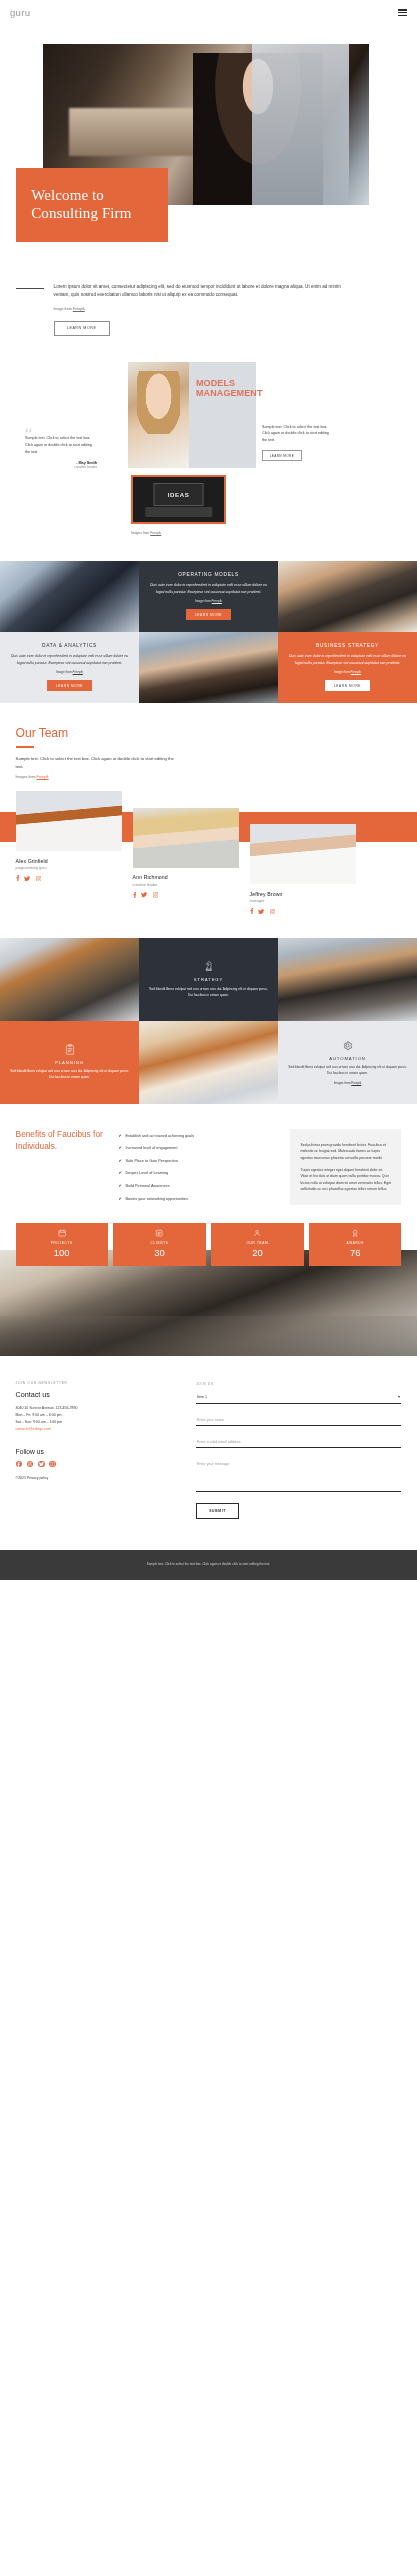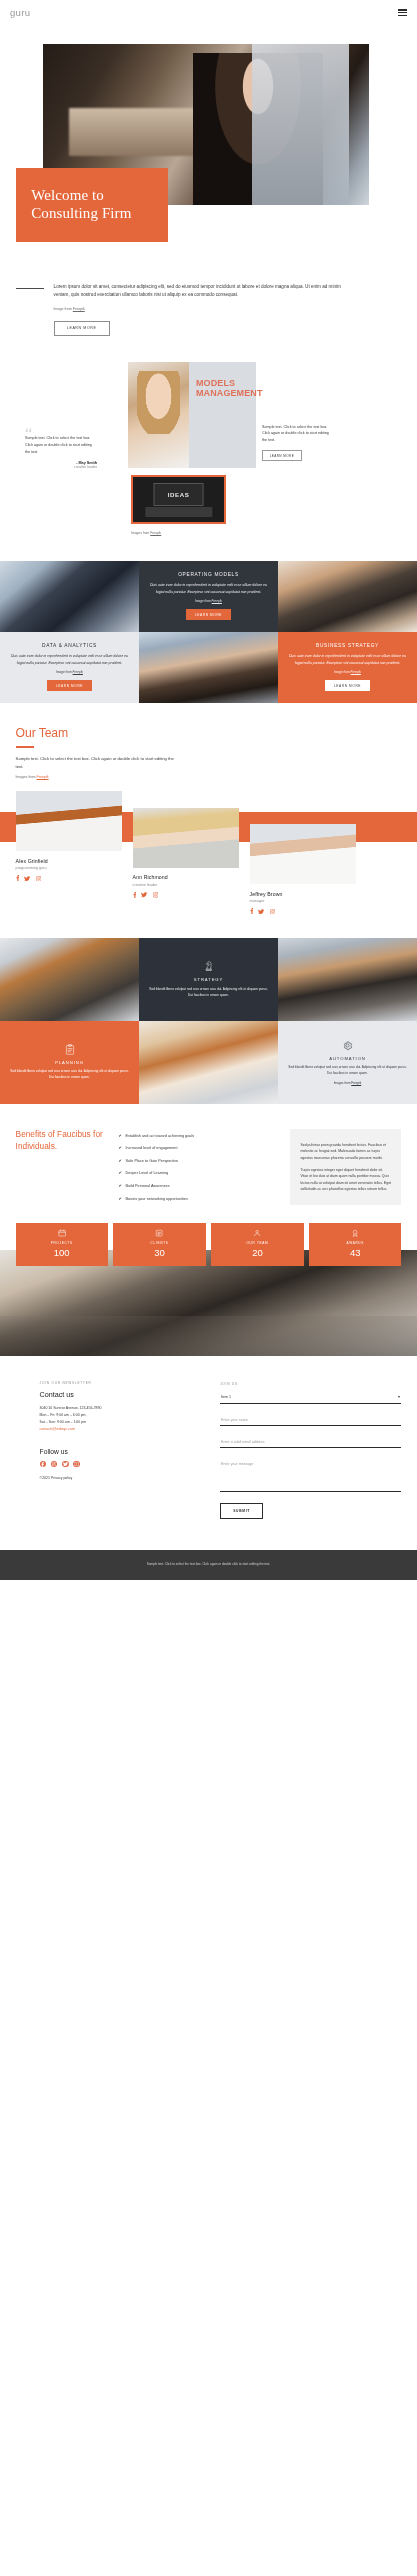--- a/index.html
+++ b/index.html
@@ -184,21 +184,21 @@
   .counter .lbl { font-size:3.1px; letter-spacing:0.7px; margin:3.9px 0 2.2px 0; }
   .counter .num { font-size:9.5px; font-weight:400; line-height:1.1; }
   .counter svg { display:block; margin:0 auto; }
   .facts-photo { width:417px; height:106px; margin-top:-15.6px; position:relative;
     background: linear-gradient(160deg,#e5e2dd 0%,#c9bba8 18%,#6d6257 34%,#2c2722 52%,#8d8378 72%,#dedad4 100%); }
   .facts-photo .fp-band { position:absolute; left:0; bottom:0; width:100%; height:38%;
     background: linear-gradient(180deg,rgba(120,110,100,.2),rgba(60,55,50,.55)); }
 
   
   .contact { display:flex; padding:24.5px 15.6px 0 15.6px; gap:13.4px; }
-  .ct-left { width:167px;margin-left:24px; }
+  .ct-left { width:167px; }
   .ct-eyebrow { font-size:3.1px; letter-spacing:0.8px; color:#8d8d8d; }
   .ct-left h3 { font-size:7.2px; font-weight:400; color:#222; margin-top:5.6px; }
   .ct-left .line { font-size:3.5px; line-height:2.05; color:#3b3b3b; margin-top:5.6px; }
   .ct-left .line a { color:#e4663b; text-decoration:none; }
   .ct-left h4 { font-size:6.7px; font-weight:400; color:#222; margin-top:14.5px; }
   .foot-socials { display:flex; gap:4.5px; margin-top:5.6px; }
   .foot-socials span { width:6.7px; height:6.7px; border-radius:50%; background:#e06a4e;
     display:flex; align-items:center; justify-content:center; }
   .copyright { font-size:3.5px; color:#3b3b3b; margin-top:9px; }
   .ct-right { flex:1; padding-top:1.1px; }
@@ -507,21 +507,21 @@
           </svg></span>
       <div class="lbl">OUR TEAM</div>
       <div class="num">20</div>
     </div>
     <div class="counter">
       <span><svg width="8.3" height="8.3" viewBox="0 0 20 20">
             <circle cx="10" cy="7.5" r="4.5" fill="none" stroke="#fff" stroke-width="1.2"></circle>
             <path d="M7 11.5L5.5 18l4.5-2.4L14.5 18 13 11.5" fill="none" stroke="#fff" stroke-width="1.2" stroke-linejoin="round"></path>
           </svg></span>
       <div class="lbl">AWARDS</div>
-      <div class="num">43</div>
+      <div class="num">76</div>
     </div>
   </div>
 
   <div class="facts-photo">
     <div class="fp-band"></div>
   </div>
 
   <div class="contact">
     <div class="ct-left">
       <div class="ct-eyebrow">JOIN OUR NEWSLETTER</div>

